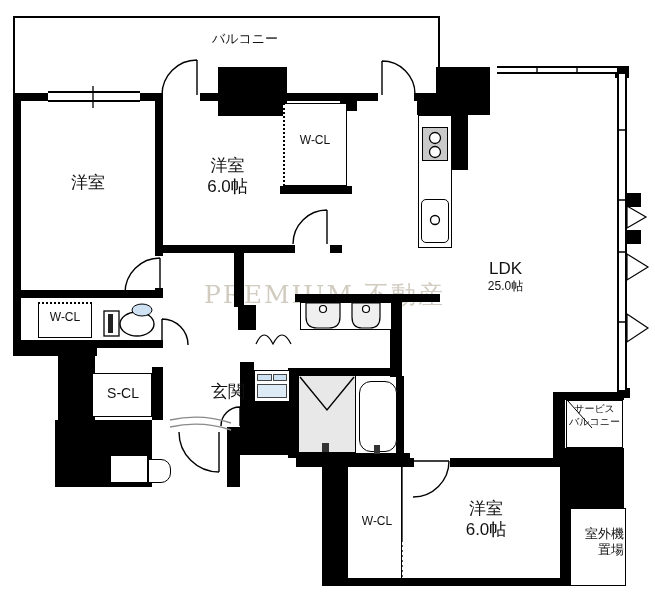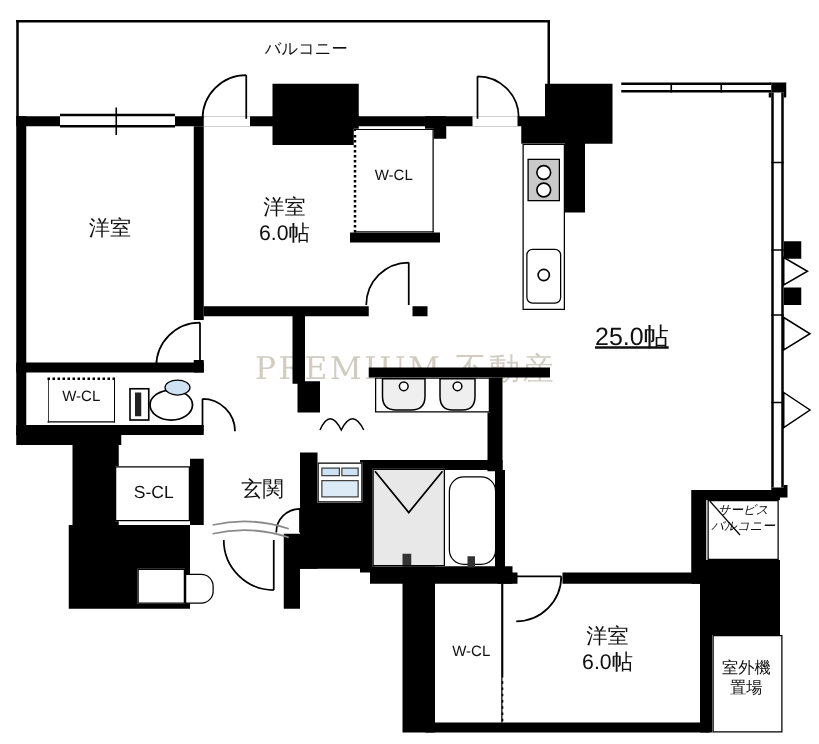--- a/index.html
+++ b/index.html
@@ -167,40 +167,41 @@
   </div>
 
   <div class="lbl" style="left:180px;top:155px;width:95px;font-size:17px;">
     <div>洋室</div>
     <div>6.0帖</div>
   </div>
 
   <div class="lbl" style="left:284px;top:133px;width:62px;font-size:12px;">W-CL</div>
 
   <div class="lbl" style="left:458px;top:258px;width:95px;font-size:17px;">
-    <div style="font-size:20px;text-decoration:underline;">25.0帖</div>
+    <div>LDK</div>
+    <div style="font-size:12px;">25.0帖</div>
   </div>
 
   <div class="lbl" style="left:38px;top:310px;width:54px;font-size:12px;">W-CL</div>
 
   <div class="lbl" style="left:94px;top:385px;width:58px;font-size:14px;">S-CL</div>
 
-  <div class="lbl" style="left:182px;top:381px;width:56px;font-size:17px;">玄関</div>
+  <div class="lbl" style="left:200px;top:381px;width:56px;font-size:17px;">玄関</div>
 
 
   <div class="lbl" style="left:350px;top:514px;width:54px;font-size:12px;">W-CL</div>
 
   <div class="lbl" style="left:440px;top:498px;width:92px;font-size:17px;">
     <div>洋室</div>
     <div>6.0帖</div>
   </div>
 
-  <div class="lbl" style="left:566px;top:403px;width:57px;font-size:10px;font-style:italic;">
+  <div class="lbl" style="left:566px;top:403px;width:57px;font-size:10px;">
     <div>サービス</div>
     <div>バルコニー</div>
   </div>
 
-  <div class="lbl" style="left:570px;top:526px;width:54px;font-size:13px;">
+  <div class="lbl" style="left:570px;top:526px;width:54px;font-size:13px;text-align:right;">
     <div>室外機</div>
     <div>置場</div>
   </div>
 
 </div>
 
 </body></html>

